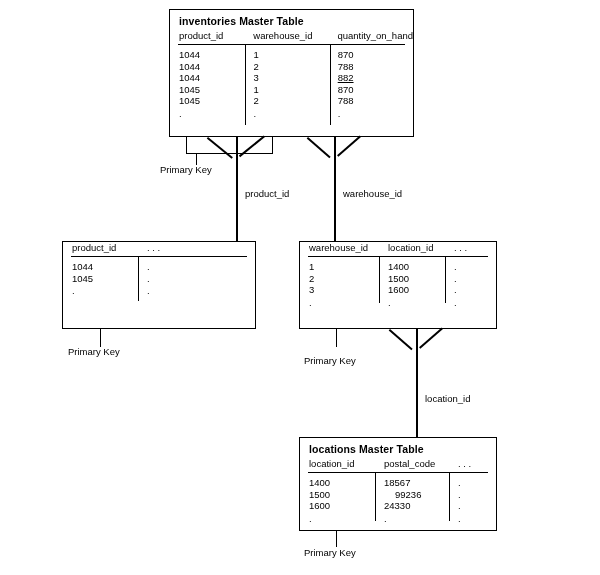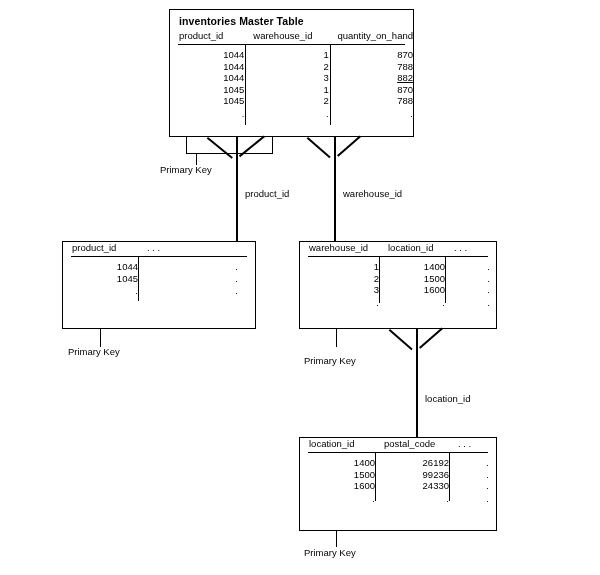--- a/index.html
+++ b/index.html
@@ -46,21 +46,20 @@
     white-space: nowrap;
     box-sizing: border-box;
   }
   .rule {
     height: 1.2px;
     background: #000;
     margin: 0 8px 0 8px;
   }
   .body-rows {
     position: relative;
-    text-align: right;
   }
   .data-row {
     display: flex;
     font-size: 9.5px;
     line-height: 11.5px;
   }
   .data-cell {
     padding-left: 9px;
     white-space: nowrap;
     box-sizing: border-box;
@@ -244,33 +243,34 @@
   <div class="pk-stem" style="left:336px; top:329px; height:18px;"></div>
   <div class="pk-label" style="left:304px; top:355px;">Primary Key</div>
 
   <div class="diag" style="left:390px; top:329px; width:30px; height:2.4px; transform:rotate(41deg);"></div>
   <div class="diag" style="left:443px; top:329px; width:30px; height:2.4px; transform:rotate(139deg);"></div>
   <div class="vline" style="left:416px; top:329px; height:23px;"></div>
   <div class="vline" style="left:416px; top:350px; height:88px;"></div>
   <div class="edge-label" style="left:425px; top:393px;">location_id</div>
 
   <div class="table-box" style="left:299px; top:437px; width:198px; height:94px;">
+    <div class="table-title">locations Master Table</div>
     <div class="grid">
       <div class="hdr-row">
         <div class="hdr-cell" style="width:75px;">location_id</div>
         <div class="hdr-cell" style="width:74px;">postal_code</div>
         <div class="hdr-cell" style="width:40px;">. . .</div>
       </div>
       <div class="rule"></div>
       <div class="body-rows" style="padding-top:4px; height:48px;">
         <div class="vsep" style="left:75px; height:48px;"></div>
         <div class="vsep" style="left:149px; height:48px;"></div>
         <div class="data-row">
           <div class="data-cell" style="width:75px;">1400</div>
-          <div class="data-cell" style="width:74px;">26192</div>
+          <div class="data-cell" style="width:74px;">18567</div>
           <div class="data-cell" style="width:40px;">.</div>
         </div>
         <div class="data-row">
           <div class="data-cell" style="width:75px;">1500</div>
           <div class="data-cell" style="width:74px;padding-left:20px;">99236</div>
           <div class="data-cell" style="width:40px;">.</div>
         </div>
         <div class="data-row">
           <div class="data-cell" style="width:75px;">1600</div>
           <div class="data-cell" style="width:74px;">24330</div>

